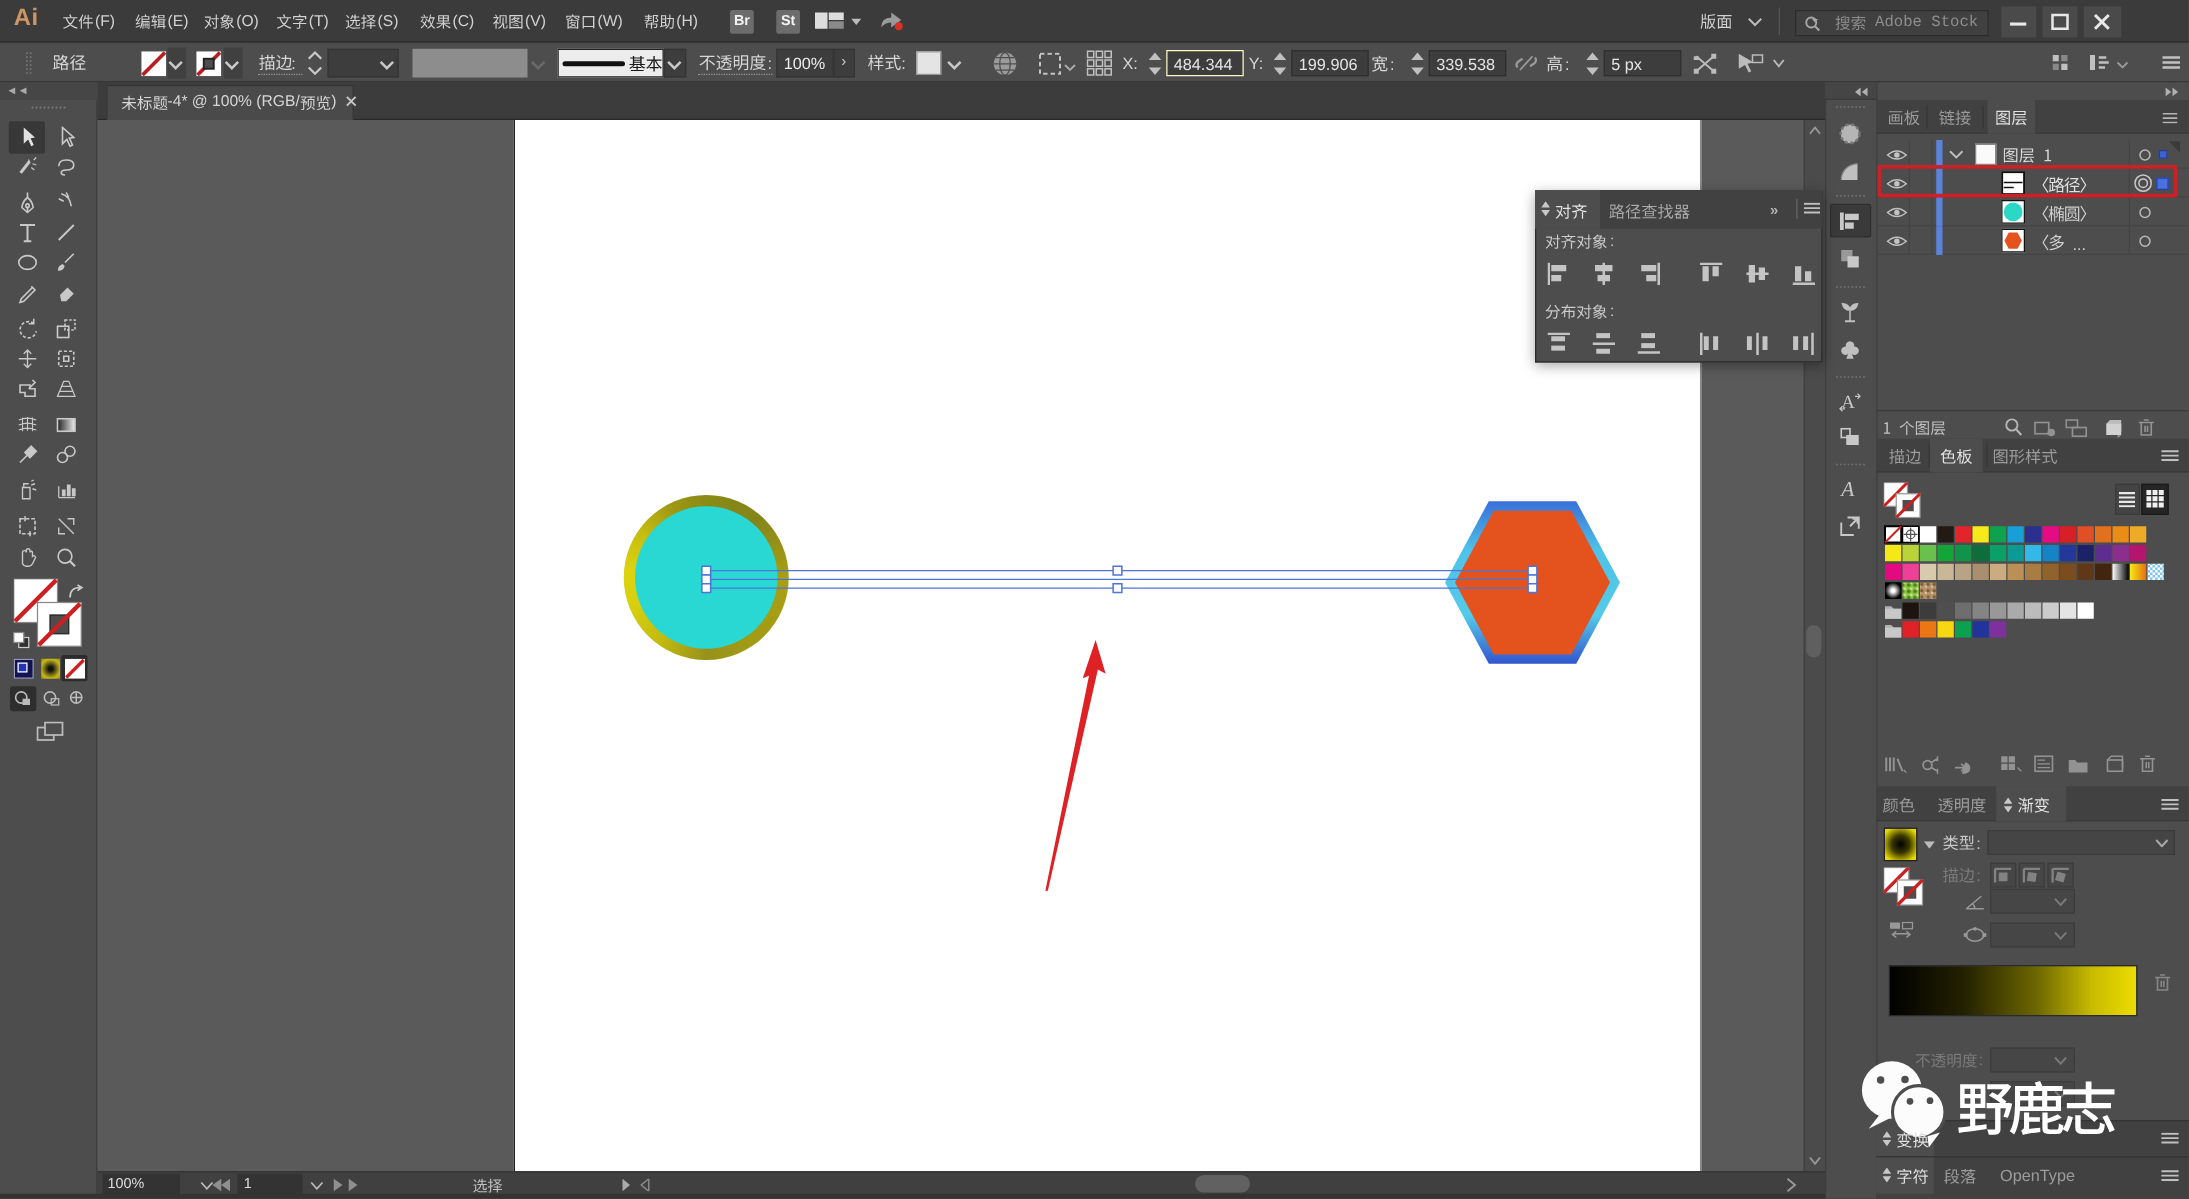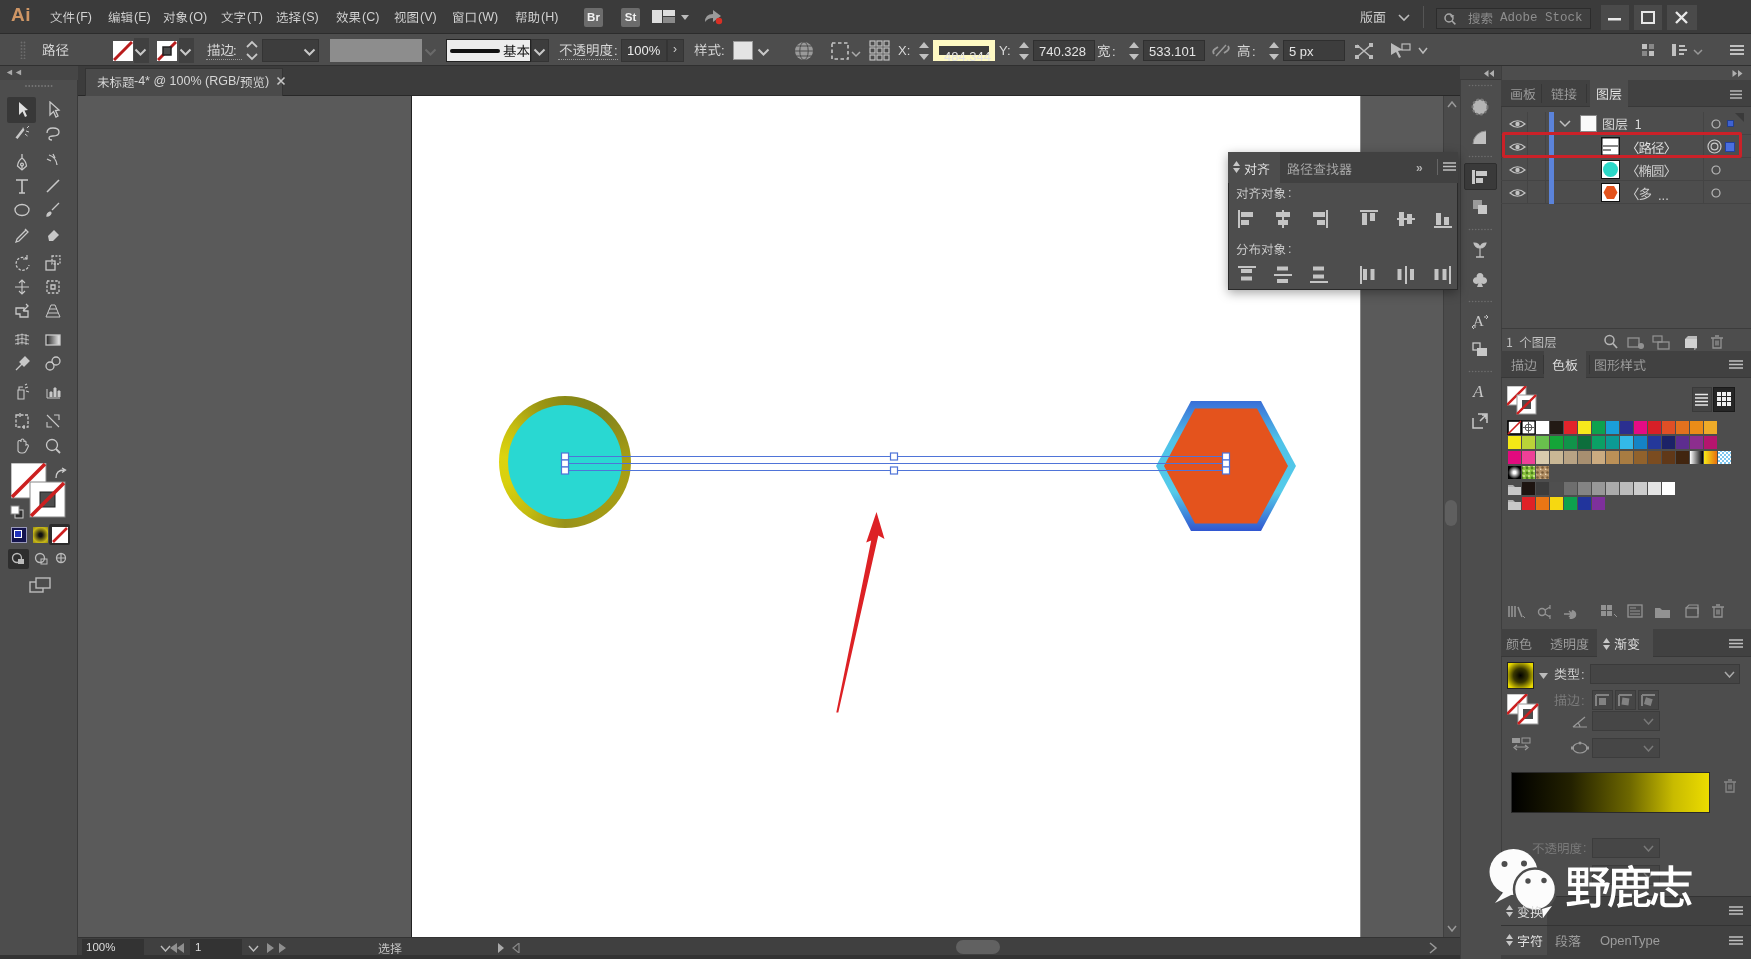--- a/index.html
+++ b/index.html
@@ -67,30 +67,30 @@
     <rect x="8" y="1" width="5" height="5" fill="none" stroke="#c0c0c0" stroke-width="1.2"></rect>
     <rect x="15" y="1" width="5" height="5" fill="none" stroke="#c0c0c0" stroke-width="1.2"></rect>
     <rect x="1" y="8" width="5" height="5" fill="none" stroke="#c0c0c0" stroke-width="1.2"></rect>
     <rect x="8" y="8" width="5" height="5" fill="none" stroke="#c0c0c0" stroke-width="1.2"></rect>
     <rect x="15" y="8" width="5" height="5" fill="none" stroke="#c0c0c0" stroke-width="1.2"></rect>
     <rect x="1" y="15" width="5" height="5" fill="none" stroke="#c0c0c0" stroke-width="1.2"></rect>
     <rect x="8" y="15" width="5" height="5" fill="none" stroke="#c0c0c0" stroke-width="1.2"></rect>
     <rect x="15" y="15" width="5" height="5" fill="none" stroke="#c0c0c0" stroke-width="1.2"></rect>
   </svg><div style="position:absolute;left:898px;top:43px;color:#d8d8d8;font:13px 'Liberation Sans',sans-serif">X:</div><svg style="position:absolute;left:918px;top:41px" width="12" height="20">
     <path d="M6 1 L11 7 L1 7Z M6 19 L1 13 L11 13Z" fill="#c0c0c0"></path>
-  </svg><div style="position:absolute;left:933px;top:40px;width:62px;height:21px;background:#3d3d3d;border:6px solid #fef9c3">
+  </svg><div style="position:absolute;left:933px;top:40px;width:62px;height:21px;background:#3d3d3d;border:1px solid #fef9c3">
     <span style="position:absolute;left:5px;top:3px;color:#e4e4e4;font:13px 'Liberation Sans',sans-serif">484.344</span>
   </div><div style="position:absolute;left:999px;top:43px;color:#d8d8d8;font:13px 'Liberation Sans',sans-serif">Y:</div><svg style="position:absolute;left:1018px;top:41px" width="12" height="20">
     <path d="M6 1 L11 7 L1 7Z M6 19 L1 13 L11 13Z" fill="#c0c0c0"></path>
   </svg><div style="position:absolute;left:1033px;top:40px;width:62px;height:21px;background:#3d3d3d;border:1px solid #2f2f2f">
-    <span style="position:absolute;left:5px;top:3px;color:#e4e4e4;font:13px 'Liberation Sans',sans-serif">740.328</span>
+    <span style="position:absolute;left:5px;top:3px;color:#e4e4e4;font:13px 'Liberation Sans',sans-serif">199.906</span>
   </div><div style="position:absolute;left:1112px;top:44px;color:#d8d8d8;font:13px 'Liberation Sans',sans-serif">:</div><svg style="position:absolute;left:1128px;top:41px" width="12" height="20">
     <path d="M6 1 L11 7 L1 7Z M6 19 L1 13 L11 13Z" fill="#c0c0c0"></path>
   </svg><div style="position:absolute;left:1143px;top:40px;width:62px;height:21px;background:#3d3d3d;border:1px solid #2f2f2f">
-    <span style="position:absolute;left:5px;top:3px;color:#e4e4e4;font:13px 'Liberation Sans',sans-serif">533.101</span>
+    <span style="position:absolute;left:5px;top:3px;color:#e4e4e4;font:13px 'Liberation Sans',sans-serif">339.538</span>
   </div><svg style="position:absolute;left:1212px;top:43px" width="18" height="15">
     <path d="M2 11 Q0 8 3 6 L6 4 M12 10 L15 8 Q18 6 16 3" stroke="#9a9a9a" stroke-width="1.8" fill="none"></path>
     <path d="M4 13 L14 2" stroke="#9a9a9a" stroke-width="1.4"></path>
   </svg><div style="position:absolute;left:1252px;top:44px;color:#d8d8d8;font:13px 'Liberation Sans',sans-serif">:</div><svg style="position:absolute;left:1268px;top:41px" width="12" height="20">
     <path d="M6 1 L11 7 L1 7Z M6 19 L1 13 L11 13Z" fill="#c0c0c0"></path>
   </svg><div style="position:absolute;left:1283px;top:40px;width:62px;height:21px;background:#3d3d3d;border:1px solid #2f2f2f">
     <span style="position:absolute;left:5px;top:3px;color:#e4e4e4;font:13px 'Liberation Sans',sans-serif">5 px</span>
   </div><svg style="position:absolute;left:1354px;top:42px" width="20" height="18">
     <path d="M3 3 L17 15 M17 3 L3 15" stroke="#bbb" stroke-width="1.6"></path>
     <path d="M1 3h4v3h-4z M15 1h4v4h-4z M1 13h4v4h-4z M15 13h4v4h-4z" fill="#bbb"></path>

